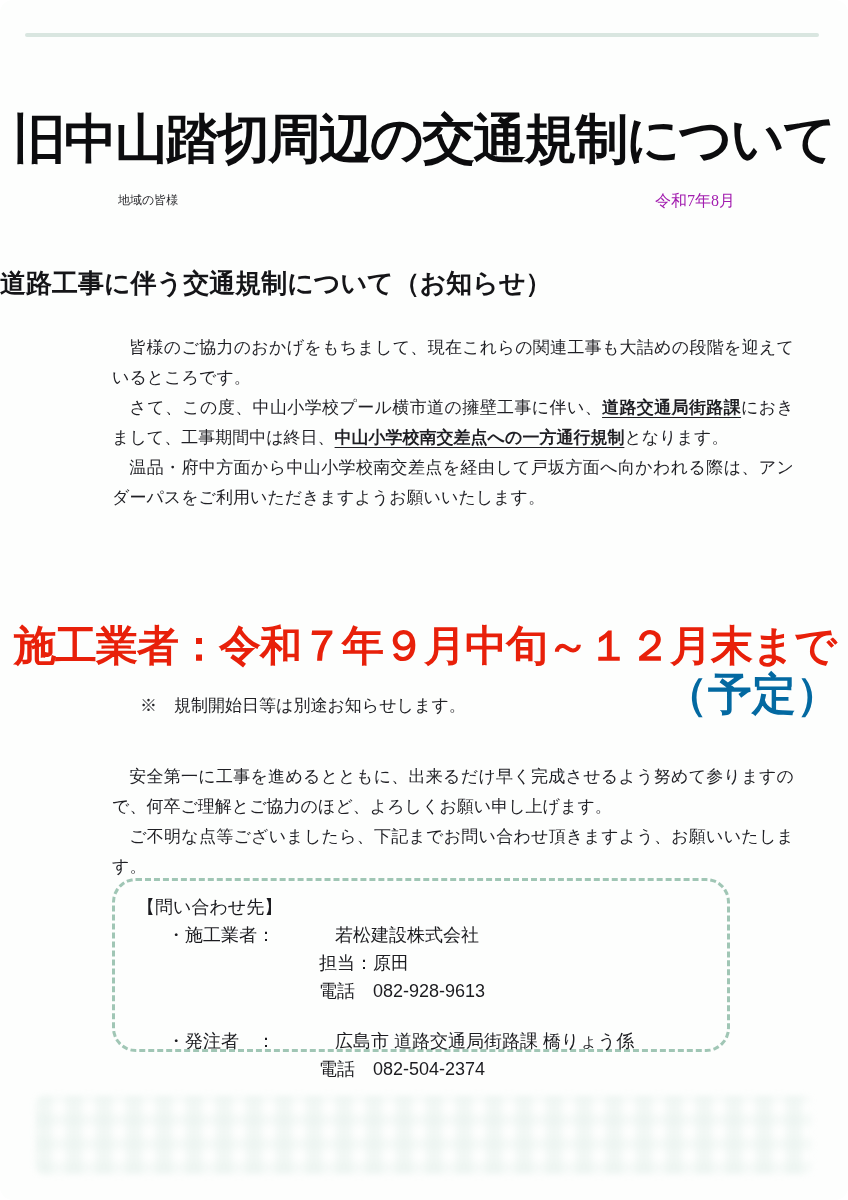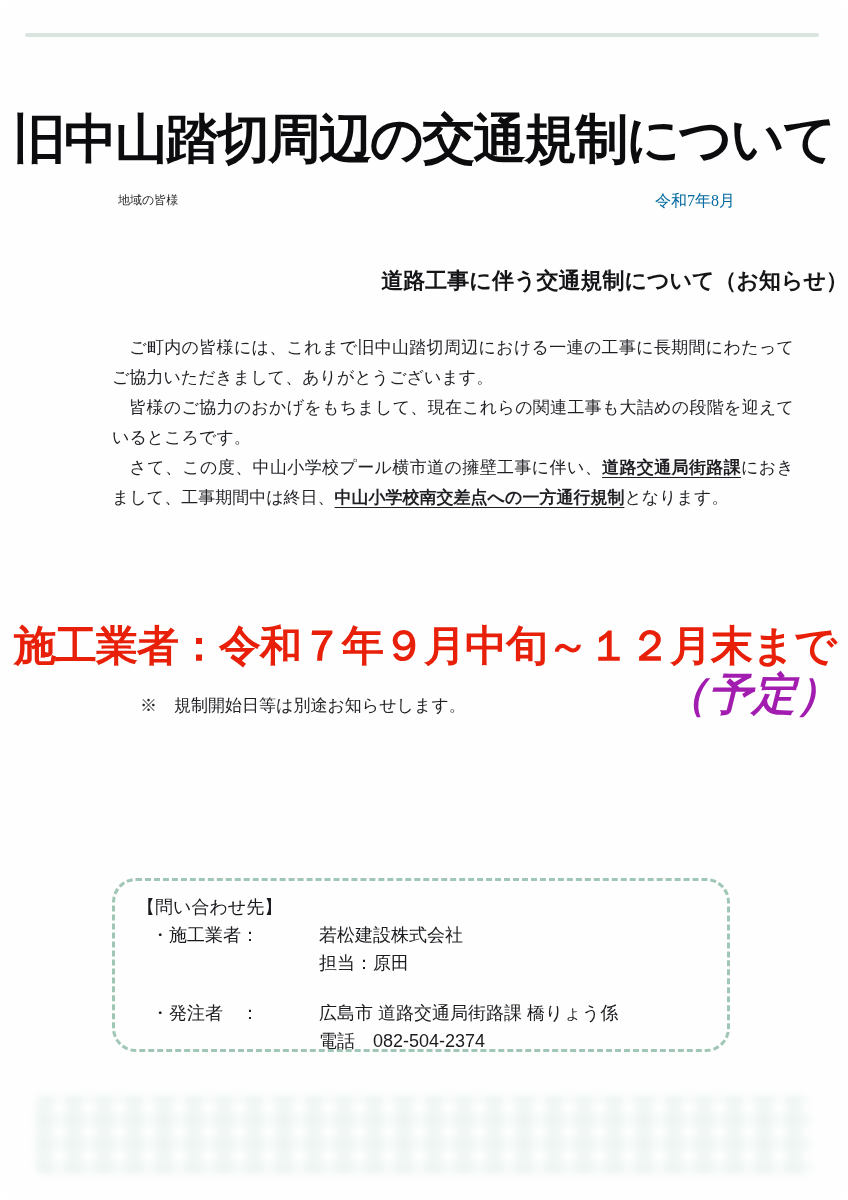--- a/index.html
+++ b/index.html
@@ -39,28 +39,28 @@
     left: 118px; top: 192px;
     font-size: 12px;
     font-family: "Liberation Serif", serif;
     color: #26262a;
   }
   .doc-date {
     position: absolute;
     left: 655px; top: 191px;
     font-size: 16px;
     font-family: "Liberation Serif", serif;
-    color: #0369a1;
+    color: #a21caf;
   }
   .subtitle {
     position: absolute;
     left: 0; top: 266px;
     width: 848px;
-    text-align: right;
-    font-size: 22px;
+    text-align: left;
+    font-size: 26px;
     font-weight: 700;
     color: #151518;
   }
   .body-block {
     position: absolute;
     left: 112px;
     width: 682px;
     font-family: "Liberation Serif", serif;
     font-size: 17px;
     line-height: 30px;
@@ -83,43 +83,42 @@
     font-weight: 700;
     letter-spacing: -1px;
     color: #e8200a;
     white-space: nowrap;
   }
   .reg-heading-sub {
     position: absolute;
     right: 8px; top: 665px;
     font-size: 44px;
     font-weight: 700;
-    color: #a21caf;
+    color: #0369a1;
     white-space: nowrap;
-    font-style: italic;
   }
   .reg-note {
     position: absolute;
     left: 140px; top: 694px;
     font-size: 17px;
     color: #222226;
   }
   .contact-box {
     position: absolute;
     left: 112px; top: 878px;
     width: 618px; height: 174px;
     border: 3px dashed #a0c6b5;
     border-radius: 24px;
     padding: 12px 18px 0 22px;
     font-size: 18px;
     line-height: 28px;
     color: #1b1b1f;
   }
   .cb-row { white-space: nowrap; }
-  .cb-bullet { margin-left: 14px; }
+  .cb-bullet { margin-left: 30px; }
   .cb-label { display: inline-block; width: 168px; }
   .cb-cont { margin-left: 182px; white-space: nowrap; }
   .cb-gap { height: 22px; }
   .bleed-through {
     position: absolute;
     left: 36px; top: 1096px;
     width: 776px; height: 78px;
     background:
       repeating-linear-gradient(90deg, rgba(208,228,220,0.45) 0 16px, rgba(255,255,255,0) 16px 30px),
       repeating-linear-gradient(0deg, rgba(214,232,225,0.35) 0 12px, rgba(255,255,255,0) 12px 24px);
@@ -136,34 +135,39 @@
   <div class="top-rule"></div>
 
   <div class="doc-title">旧中山踏切周辺の交通規制について</div>
 
   <div class="salutation">地域の皆様</div>
   <div class="doc-date">令和7年8月</div>
 
   <div class="subtitle">道路工事に伴う交通規制について（お知らせ）</div>
 
   <div class="body-block body-block-1">
-    <p>　ご町内の皆様には、これまで旧中山踏切周辺における一連の工事に長期間にわたってご協力いただきまして、ありがとうございます。</p>
     <p>　皆様のご協力のおかげをもちまして、現在これらの関連工事も大詰めの段階を迎えているところです。</p>
     <p><span>　さて、この度、中山小学校プール横市道の擁壁工事に伴い、</span><span class="em-underline">道路交通局街路課</span><span>におきまして、工事期間中は終日、</span><span class="em-underline">中山小学校南交差点への一方通行規制</span><span>となります。</span></p>
+    <p>　温品・府中方面から中山小学校南交差点を経由して戸坂方面へ向かわれる際は、アンダーパスをご利用いただきますようお願いいたします。</p>
   </div>
 
   <div class="reg-heading">施工業者：令和７年９月中旬～１２月末まで</div>
   <div class="reg-heading-sub">（予定）</div>
   <div class="reg-note">※　規制開始日等は別途お知らせします。</div>
 
+  <div class="body-block body-block-2">
+    <p>　安全第一に工事を進めるとともに、出来るだけ早く完成させるよう努めて参りますので、何卒ご理解とご協力のほど、よろしくお願い申し上げます。</p>
+    <p>　ご不明な点等ございましたら、下記までお問い合わせ頂きますよう、お願いいたします。</p>
+  </div>
 
   <div class="contact-box">
     <div class="cb-row">【問い合わせ先】</div>
     <div class="cb-row cb-bullet"><span class="cb-label">・施工業者：</span><span>若松建設株式会社</span></div>
     <div class="cb-cont">担当：原田</div>
+    <div class="cb-cont">電話　082-928-9613</div>
     <div class="cb-gap"></div>
     <div class="cb-row cb-bullet"><span class="cb-label">・発注者　：</span><span>広島市 道路交通局街路課 橋りょう係</span></div>
     <div class="cb-cont">電話　082-504-2374</div>
   </div>
 
   <div class="bleed-through"></div>
 
 </div>
 
 </body></html>

